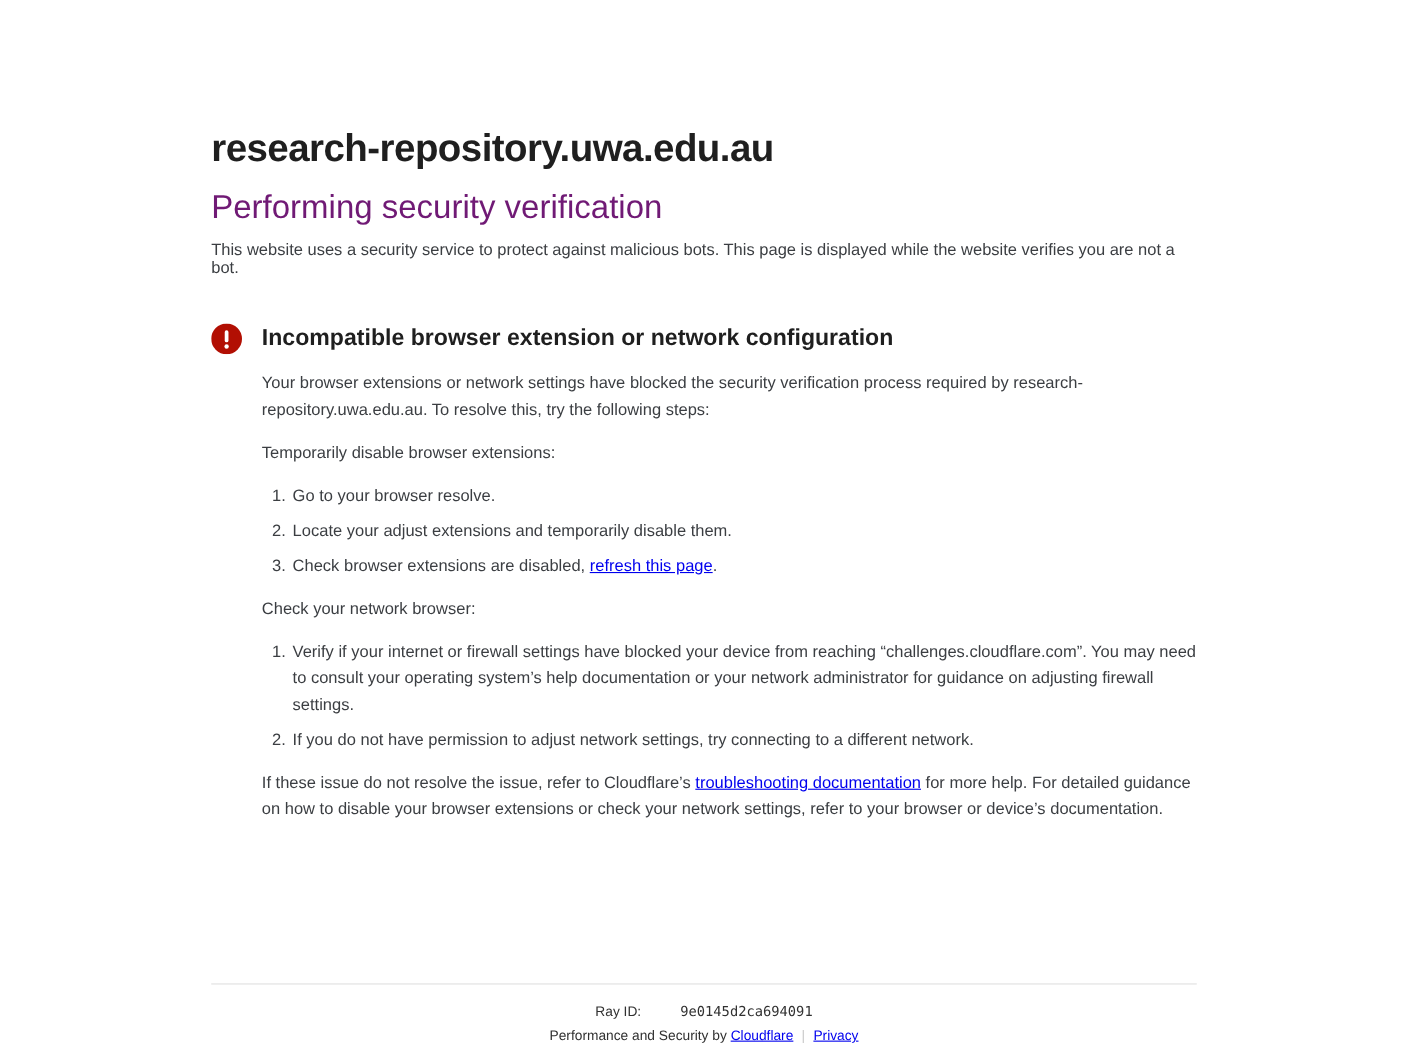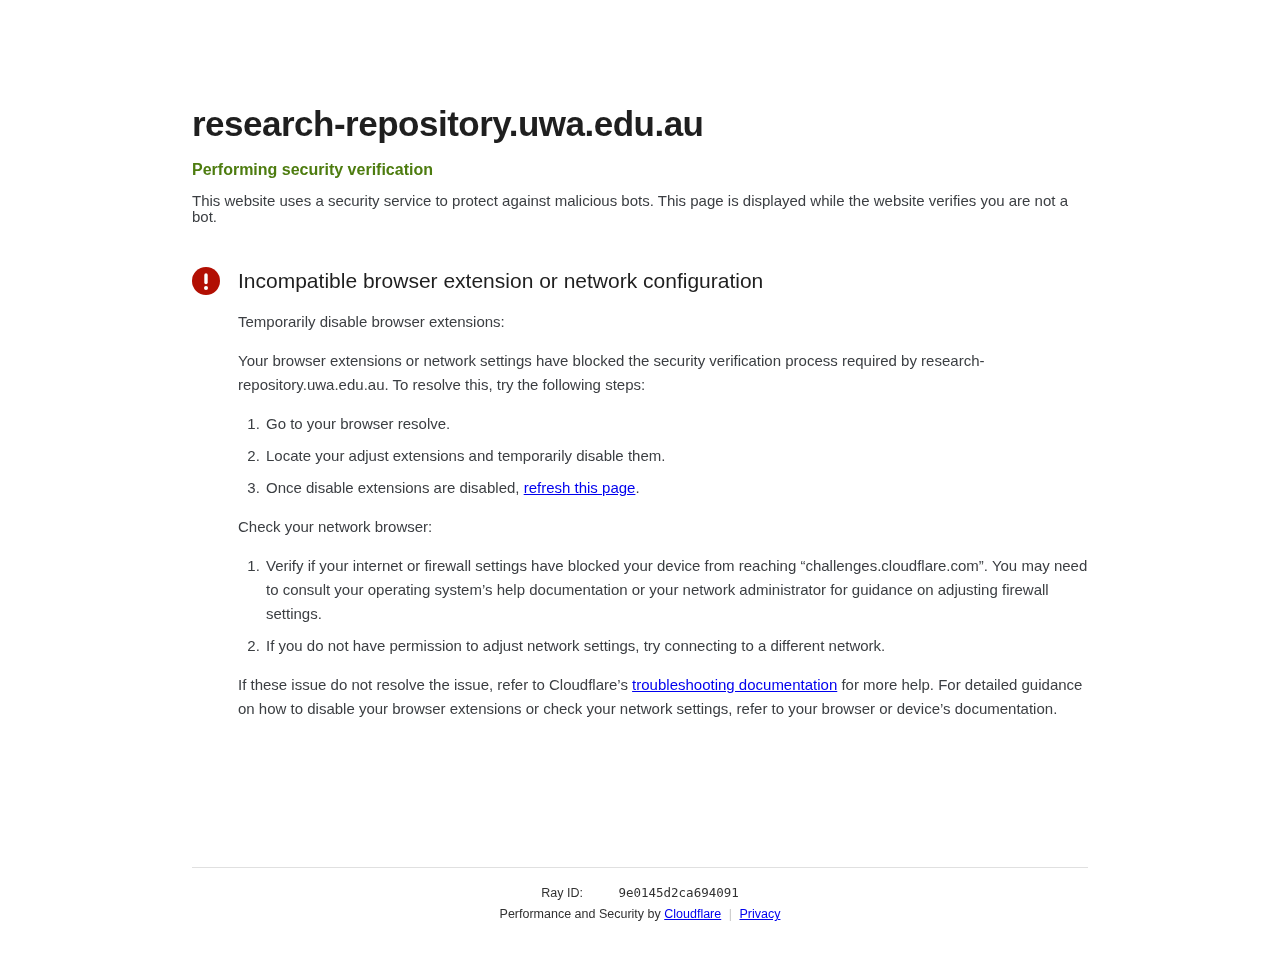--- a/index.html
+++ b/index.html
@@ -9,35 +9,35 @@
     color: #313131;
   }
   body {
     width: 1280px;
     height: 960px;
     margin: 0 auto;
     overflow: hidden;
   }
   .container {
     width: 896px;
-    margin: 16px auto;
-    padding-top: 87px;
+    margin: 0 auto;
+    padding-top: 114px;
   }
   h1.page-title {
     font-size: 35px;
     font-weight: 700;
     color: #1f1f1f;
     letter-spacing: -0.5px;
     line-height: 1.2;
   }
   h2.page-subtitle {
     margin-top: 16px;
-    font-size: 16px;
-    font-weight: 700;
-    color: #4d7c0f;
+    font-size: 30px;
+    font-weight: 400;
+    color: #701a75;
   }
   p.intro-text {
     margin-top: 14px;
     font-size: 15px;
     line-height: 16px;
     color: #3b3e42;
   }
   .error-section {
     margin-top: 42px;
   }
@@ -47,21 +47,21 @@
     gap: 18px;
   }
   .error-icon {
     width: 28px;
     height: 28px;
     flex: 0 0 28px;
     display: inline-block;
   }
   h3.error-heading {
     font-size: 21px;
-    font-weight: 400;
+    font-weight: 700;
     color: #1f1f1f;
   }
   .error-body {
     margin-left: 46px;
     font-size: 15px;
     line-height: 24px;
     color: #3b3e42;
   }
   .error-body p {
     margin-top: 15px;
@@ -121,32 +121,32 @@
         <svg viewBox="0 0 28 28" width="28" height="28" aria-hidden="true">
           <circle cx="14" cy="14" r="14" fill="#b20f03"></circle>
           <rect x="12.3" y="6.2" width="3.4" height="11" rx="1.7" fill="#ffffff"></rect>
           <circle cx="14" cy="21" r="2" fill="#ffffff"></circle>
         </svg>
       </span>
       <h3 class="error-heading">Incompatible browser extension or network configuration</h3>
     </div>
 
     <div class="error-body">
+      <p>Your browser extensions or network settings have blocked the security verification process required by research-repository.uwa.edu.au. To resolve this, try the following steps:</p>
+
       <p>Temporarily disable browser extensions:</p>
-
-      <p>Your browser extensions or network settings have blocked the security verification process required by research-repository.uwa.edu.au. To resolve this, try the following steps:</p>
       <ol>
         <li>
           <span>Go to your browser resolve.</span>
         </li>
         <li>
           <span>Locate your adjust extensions and temporarily disable them.</span>
         </li>
         <li>
-          <span>Once disable extensions are disabled, </span><a class="text-link" href="#">refresh this page</a><span>.</span>
+          <span>Check browser extensions are disabled, </span><a class="text-link" href="#">refresh this page</a><span>.</span>
         </li>
       </ol>
 
       <p>Check your network browser:</p>
       <ol>
         <li>
           <span>Verify if your internet or firewall settings have blocked your device from reaching “challenges.cloudflare.com”. You may need to consult your operating system’s help documentation or your network administrator for guidance on adjusting firewall settings.</span>
         </li>
         <li>
           <span>If you do not have permission to adjust network settings, try connecting to a different network.</span>

